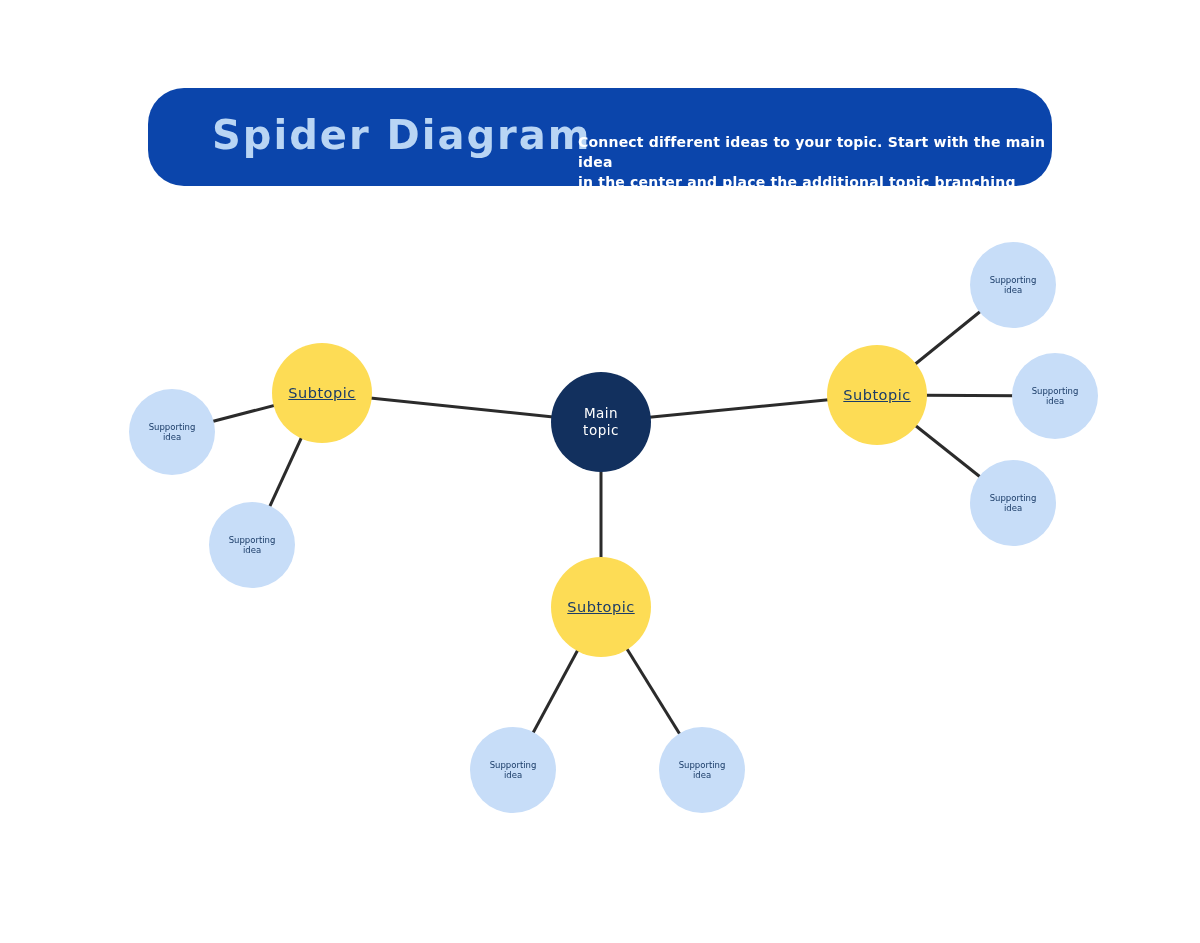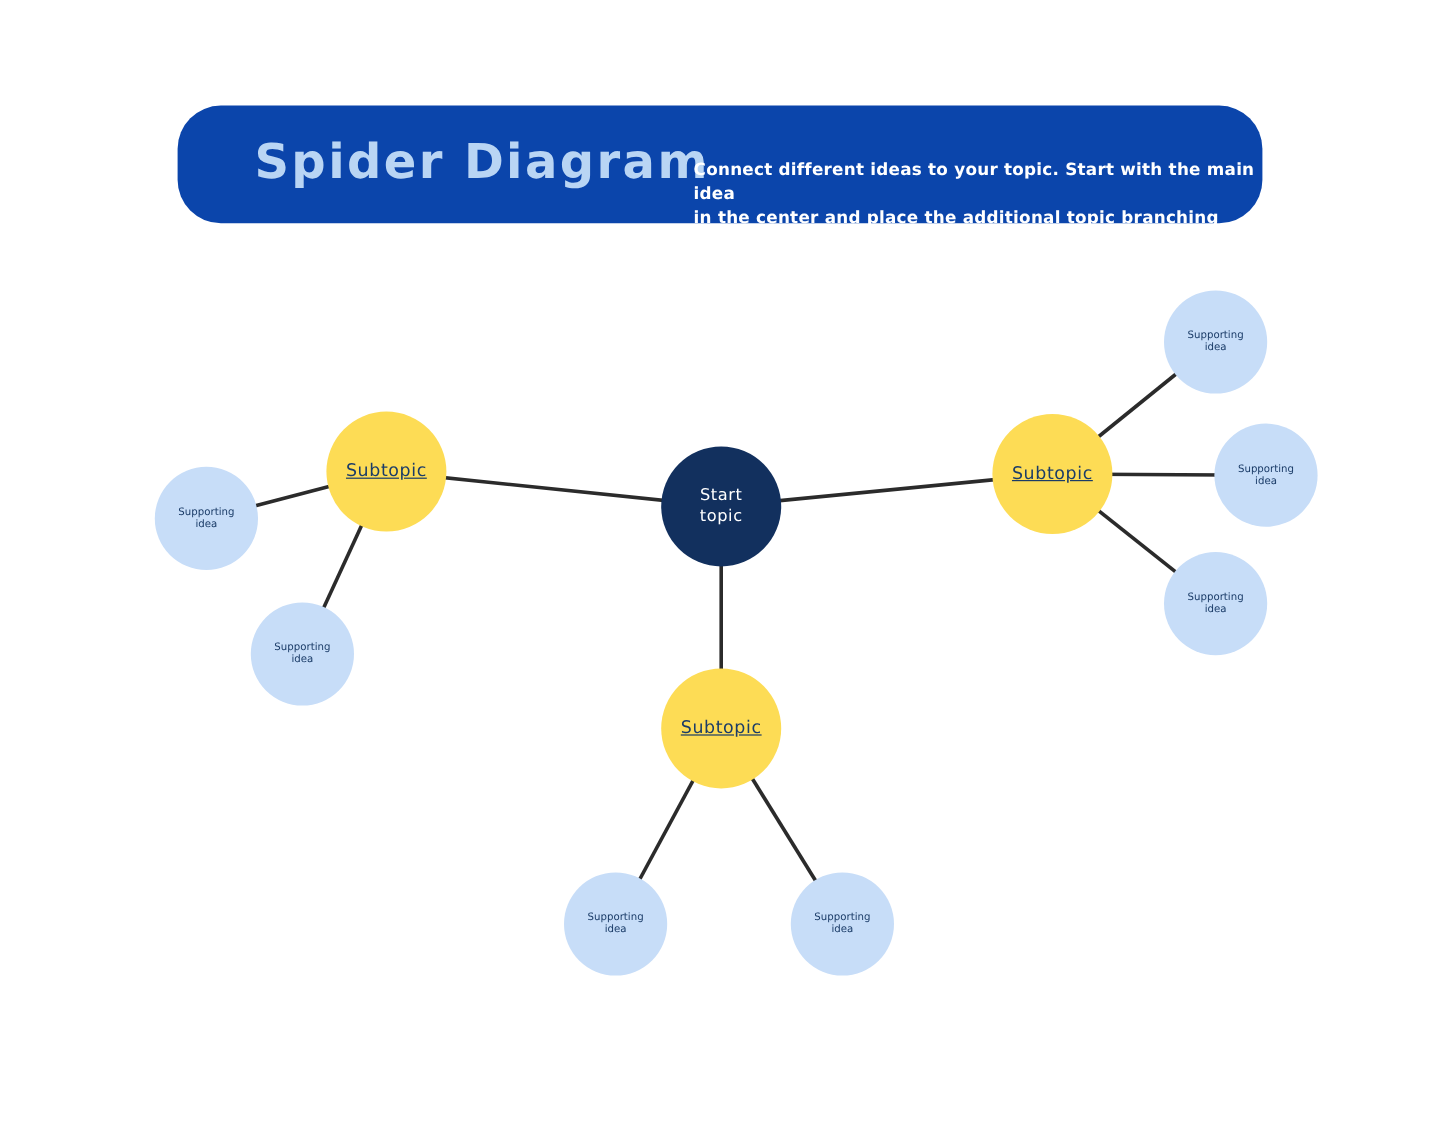--- a/index.html
+++ b/index.html
@@ -90,21 +90,21 @@
       <line x1="322" y1="393" x2="252" y2="545" stroke="#2B2B2B" stroke-width="3"></line>
       <line x1="877" y1="395" x2="1013" y2="285" stroke="#2B2B2B" stroke-width="3"></line>
       <line x1="877" y1="395" x2="1055" y2="396" stroke="#2B2B2B" stroke-width="3"></line>
       <line x1="877" y1="395" x2="1013" y2="503" stroke="#2B2B2B" stroke-width="3"></line>
       <line x1="601" y1="607" x2="513" y2="770" stroke="#2B2B2B" stroke-width="3"></line>
       <line x1="601" y1="607" x2="702" y2="770" stroke="#2B2B2B" stroke-width="3"></line>
     </svg>
 
   <div id="node-layer">
       <div class="node main" style="left: 551px; top: 372px; width: 100px; height: 100px; background: rgb(18, 48, 94); color: rgb(255, 255, 255);">
-        <span>Start topic</span>
+        <span>Main topic</span>
       </div>
       <div class="node subtopic" style="left: 272px; top: 343px; width: 100px; height: 100px; background: rgb(253, 220, 85); color: rgb(27, 60, 104);">
         <span>Subtopic</span>
       </div>
       <div class="node subtopic" style="left: 827px; top: 345px; width: 100px; height: 100px; background: rgb(253, 220, 85); color: rgb(27, 60, 104);">
         <span>Subtopic</span>
       </div>
       <div class="node subtopic" style="left: 551px; top: 557px; width: 100px; height: 100px; background: rgb(253, 220, 85); color: rgb(27, 60, 104);">
         <span>Subtopic</span>
       </div>

